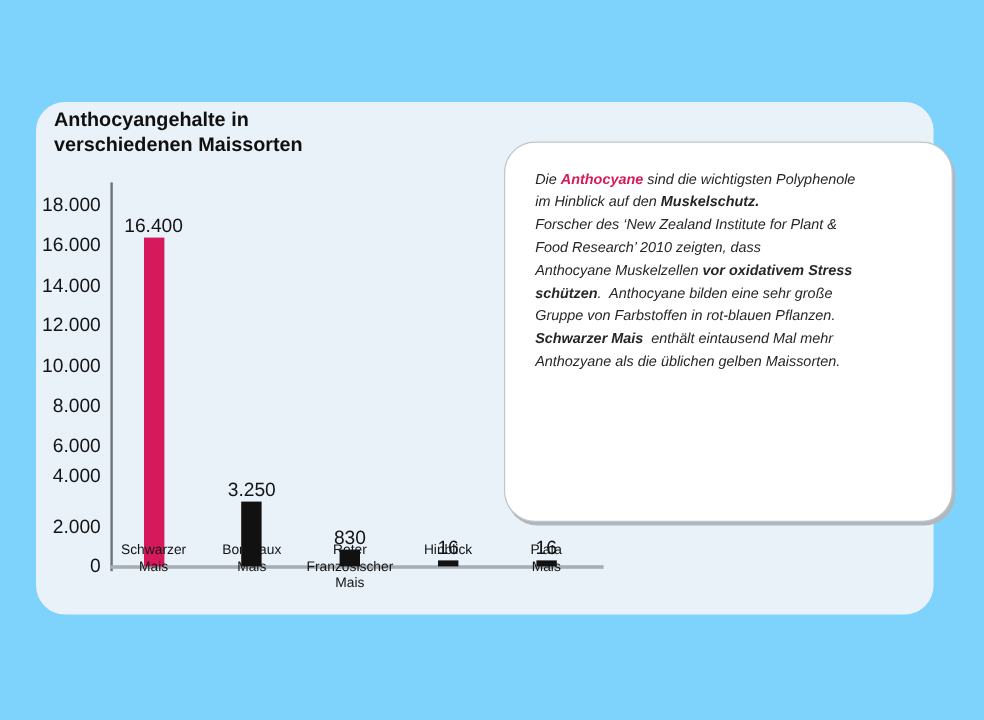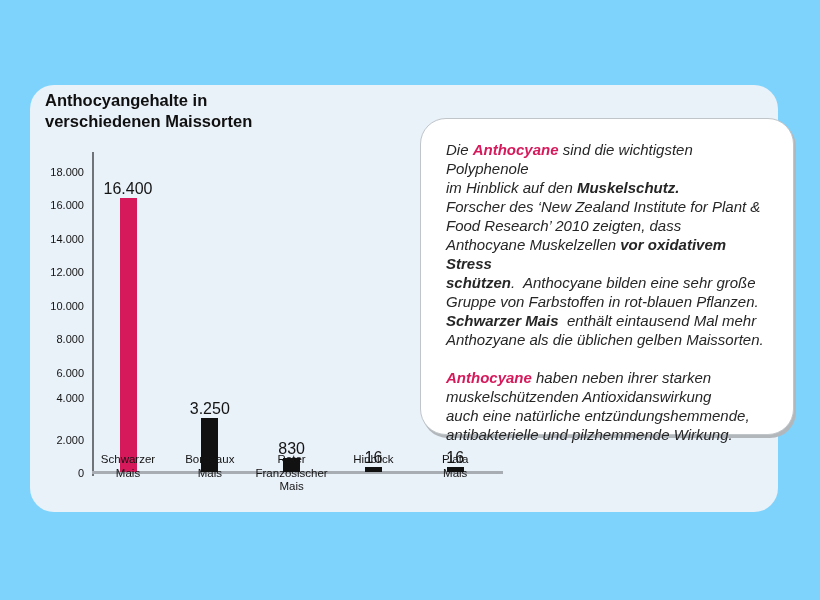--- a/index.html
+++ b/index.html
@@ -19,38 +19,38 @@
   .title{
     position:absolute;left:45px;top:90px;
     font-size:16.5px;line-height:21px;font-weight:700;color:#101010;
   }
 
   .chart{position:absolute;left:0;top:0;width:820px;height:600px;}
   .y-axis{position:absolute;left:92px;top:152px;width:2px;height:324px;background:var(--axis-y);}
   .x-axis{position:absolute;left:92px;top:471px;width:411px;height:3px;background:var(--axis-x);}
   .ytick{
     position:absolute;left:28px;width:56px;text-align:right;
-    font-size:11px;line-height:14px;color:#141414;
+    font-size:16px;line-height:14px;color:#141414;
   }
   .bar{position:absolute;width:17px;}
   .bar-value{
     position:absolute;width:70px;text-align:center;
     font-size:16px;line-height:14px;color:#141414;
   }
   .xlabel{
     position:absolute;top:453px;width:92px;text-align:center;
     font-size:11.5px;line-height:13.5px;color:#141414;
   }
 
   .infobox{
     position:absolute;left:420px;top:118px;width:374px;height:317px;
     background:#ffffff;border:1.5px solid var(--box-border);
     border-radius:26px;box-shadow:2px 3px 0 var(--box-shadow);
     padding:21px 20px 18px 25px;
-    font-style:italic;font-size:15px;line-height:19px;color:var(--text);
+    font-style:italic;font-size:12px;line-height:19px;color:var(--text);
   }
   .infobox p{margin:0 0 19px 0;}
   .infobox p:last-child{margin-bottom:0;}
   .seg-b{font-weight:700;}
   .seg-p{color:var(--pink);}
 </style>
 </head>
 <body>
 
 <div class="page">
@@ -94,17 +94,16 @@
         <div class="xlabel" style="left: 163.8px;">Bordeaux<br>Mais</div>
         <div class="xlabel" style="left: 245.6px;">Roter<br>Französischer<br>Mais</div>
         <div class="xlabel" style="left: 327.4px;">Hinblick</div>
         <div class="xlabel" style="left: 409.2px;">Plata<br>Mais</div>
       </div>
   </div>
 
   <div class="infobox">
     <div id="infobox-content">
         <p><span class="">Die </span><span class="seg-b seg-p">Anthocyane</span><span class=""> sind die wichtigsten Polyphenole</span><br><span class="">im Hinblick auf den </span><span class="seg-b ">Muskelschutz.</span><br><span class="">Forscher des ‘New Zealand Institute for Plant &amp;</span><br><span class="">Food Research’ 2010 zeigten, dass</span><br><span class="">Anthocyane Muskelzellen </span><span class="seg-b ">vor oxidativem Stress</span><br><span class="seg-b ">schützen</span><span class="">.&nbsp; Anthocyane bilden eine sehr große</span><br><span class="">Gruppe von Farbstoffen in rot-blauen Pflanzen.</span><br><span class="seg-b ">Schwarzer Mais</span><span class="">&nbsp; enthält eintausend Mal mehr</span><br><span class="">Anthozyane als die üblichen gelben Maissorten.</span></p>
-        <p><span class="seg-b seg-p">Anthocyane</span><span class=""> haben neben ihrer starken</span><br><span class="">muskelschützenden Antioxidanswirkung</span><br><span class="">auch eine natürliche entzündungshemmende,</span><br><span class="">antibakterielle und pilzhemmende Wirkung.</span></p>
       </div>
   </div>
 
 </div>
 
 </body></html>

